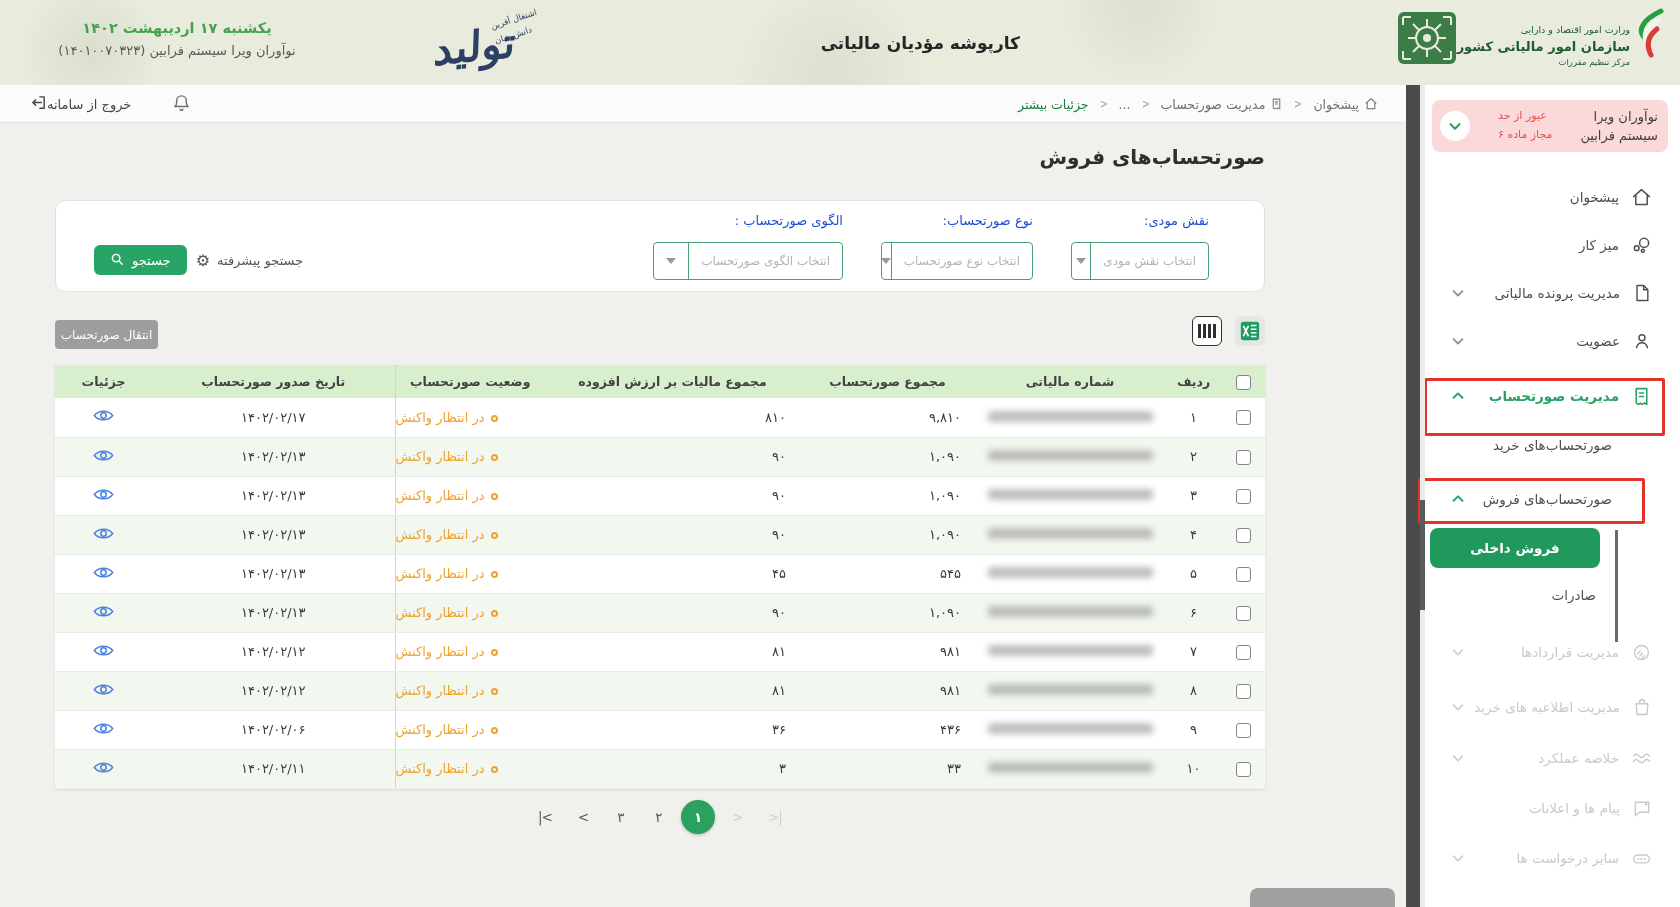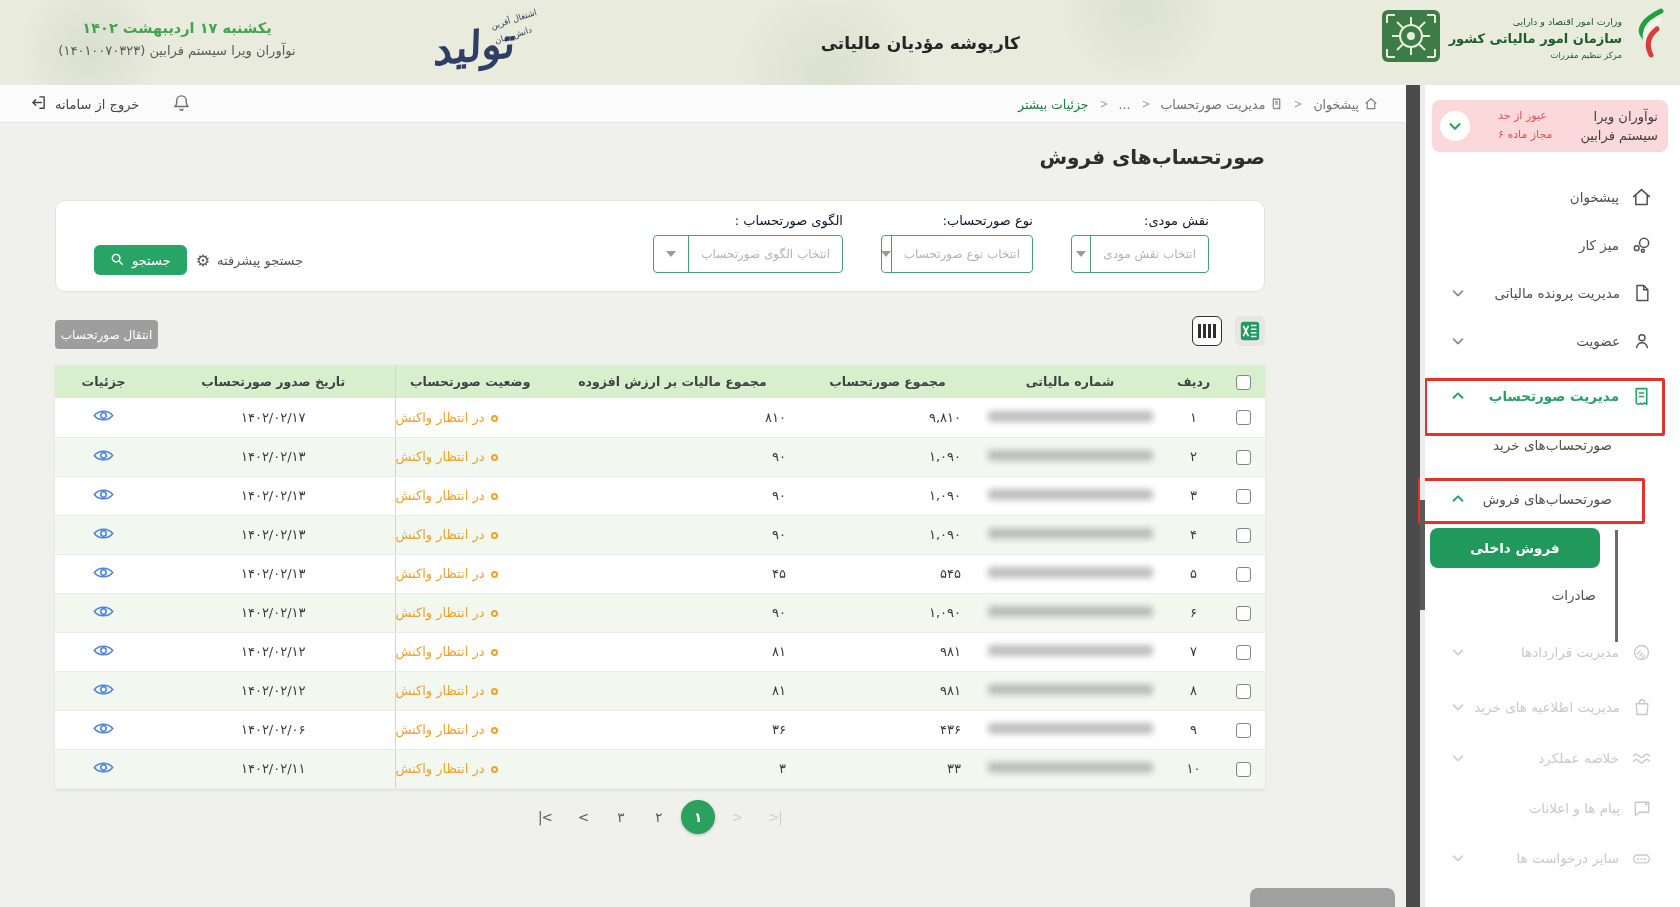--- a/index.html
+++ b/index.html
@@ -16,30 +16,30 @@
   .date-block{position:absolute;left:12px;top:20px;width:330px;text-align:center}
   .date-line{color:#44a34f;font-weight:bold;font-size:14.5px;margin-bottom:7px}
   .org-line{color:#5a5a5a;font-size:13px}
   .tolid{position:absolute;left:430px;top:4px;width:110px;height:78px;color:#2e3f66}
   .tolid .t-main{position:absolute;left:4px;top:18px;font-size:42px;font-weight:bold;
     font-family:"DejaVu Serif","Liberation Serif",serif;transform:skewX(-8deg) rotate(-6deg)}
   .tolid .t-sub1{position:absolute;right:2px;top:10px;font-size:8.5px;transform:rotate(-18deg)}
   .tolid .t-sub2{position:absolute;right:8px;top:26px;font-size:8.5px;transform:rotate(-18deg)}
   .portal-title{position:absolute;left:560px;top:33px;width:460px;
     font-size:17px;font-weight:bold;color:#262626}
-  .gov-logo{position:absolute;right:16px;top:7px;display:flex;align-items:center;gap:8px}
+  .gov-logo{position:absolute;right:16px;top:7px;display:flex;align-items:flex-end;gap:0}
   .gov-text{text-align:right;color:#1d5c2f;line-height:1.5}
   .gov-l1{font-size:9.5px}
   .gov-l2{font-size:13px;font-weight:bold}
   .gov-l3{font-size:8.5px}
 
   
   .sub-bar{position:absolute;top:85px;left:0;width:1406px;height:38px;background:#fbfbfc;
     border-bottom:1px solid #e3e3e3}
-  .logout{position:absolute;left:30px;top:0;height:38px;display:flex;align-items:center;gap:8px;
+  .logout{position:absolute;left:30px;top:0;height:38px;display:flex;align-items:center;
     color:#454545;font-size:13px;cursor:pointer}
   .bell{position:absolute;left:172px;top:8px;color:#6e6e6e;cursor:pointer}
   .breadcrumb{position:absolute;right:28px;top:0;height:38px;display:flex;align-items:center;
     gap:10px;font-size:12.5px;color:#6f6f6f}
   .bc-item{display:flex;align-items:center;gap:5px}
   .bc-sep{color:#9f9f9f;font-size:12px;transform:scaleX(.8)}
   .bc-current{color:#15803d}
   .bc-ico{color:#7d7d7d;display:inline-flex}
 
   
@@ -73,21 +73,21 @@
 
   
   .main{position:absolute;top:123px;left:0;width:1406px;bottom:0;background:#f0f1ec;overflow:hidden}
   .wrapper{position:absolute;top:0;right:141px;width:1210px;height:100%}
   .page-title{position:absolute;top:22px;right:0;font-size:20px;font-weight:bold;color:#2e2e2e}
 
   .filter-card{position:absolute;top:77px;right:0;left:0;height:92px;background:#fff;
     border:1px solid #e1e1e1;border-radius:10px}
   .filter-groups{position:absolute;top:12px;right:55px;display:flex;gap:38px}
   .fgroup{display:flex;flex-direction:column;align-items:flex-start}
-  .fgroup label{font-size:13px;color:#0f172a;margin-bottom:7px;align-self:flex-start}
+  .fgroup label{font-size:13px;color:#1d4ed8;margin-bottom:14px;align-self:flex-start}
   .fselect{height:38px;border:1px solid #47a172;border-radius:4px;background:#fff;display:flex;
     align-items:center;cursor:pointer;overflow:hidden}
   .fselect .ph{flex:1;font-size:12px;color:#b3b3b3;padding:0 12px;white-space:nowrap}
   .fselect .arrow-seg{width:36px;height:100%;border-left:none;border-right:1px solid #47a172;
     display:flex;align-items:center;justify-content:center}
   .tri{width:0;height:0;border-left:5px solid transparent;border-right:5px solid transparent;
     border-top:6px solid #9a9a9a}
   .w150{width:138px}.w152{width:152px}.w190{width:190px}
   .search-row{position:absolute;left:38px;bottom:16px;display:flex;align-items:center;
     gap:9px;flex-direction:row-reverse}

